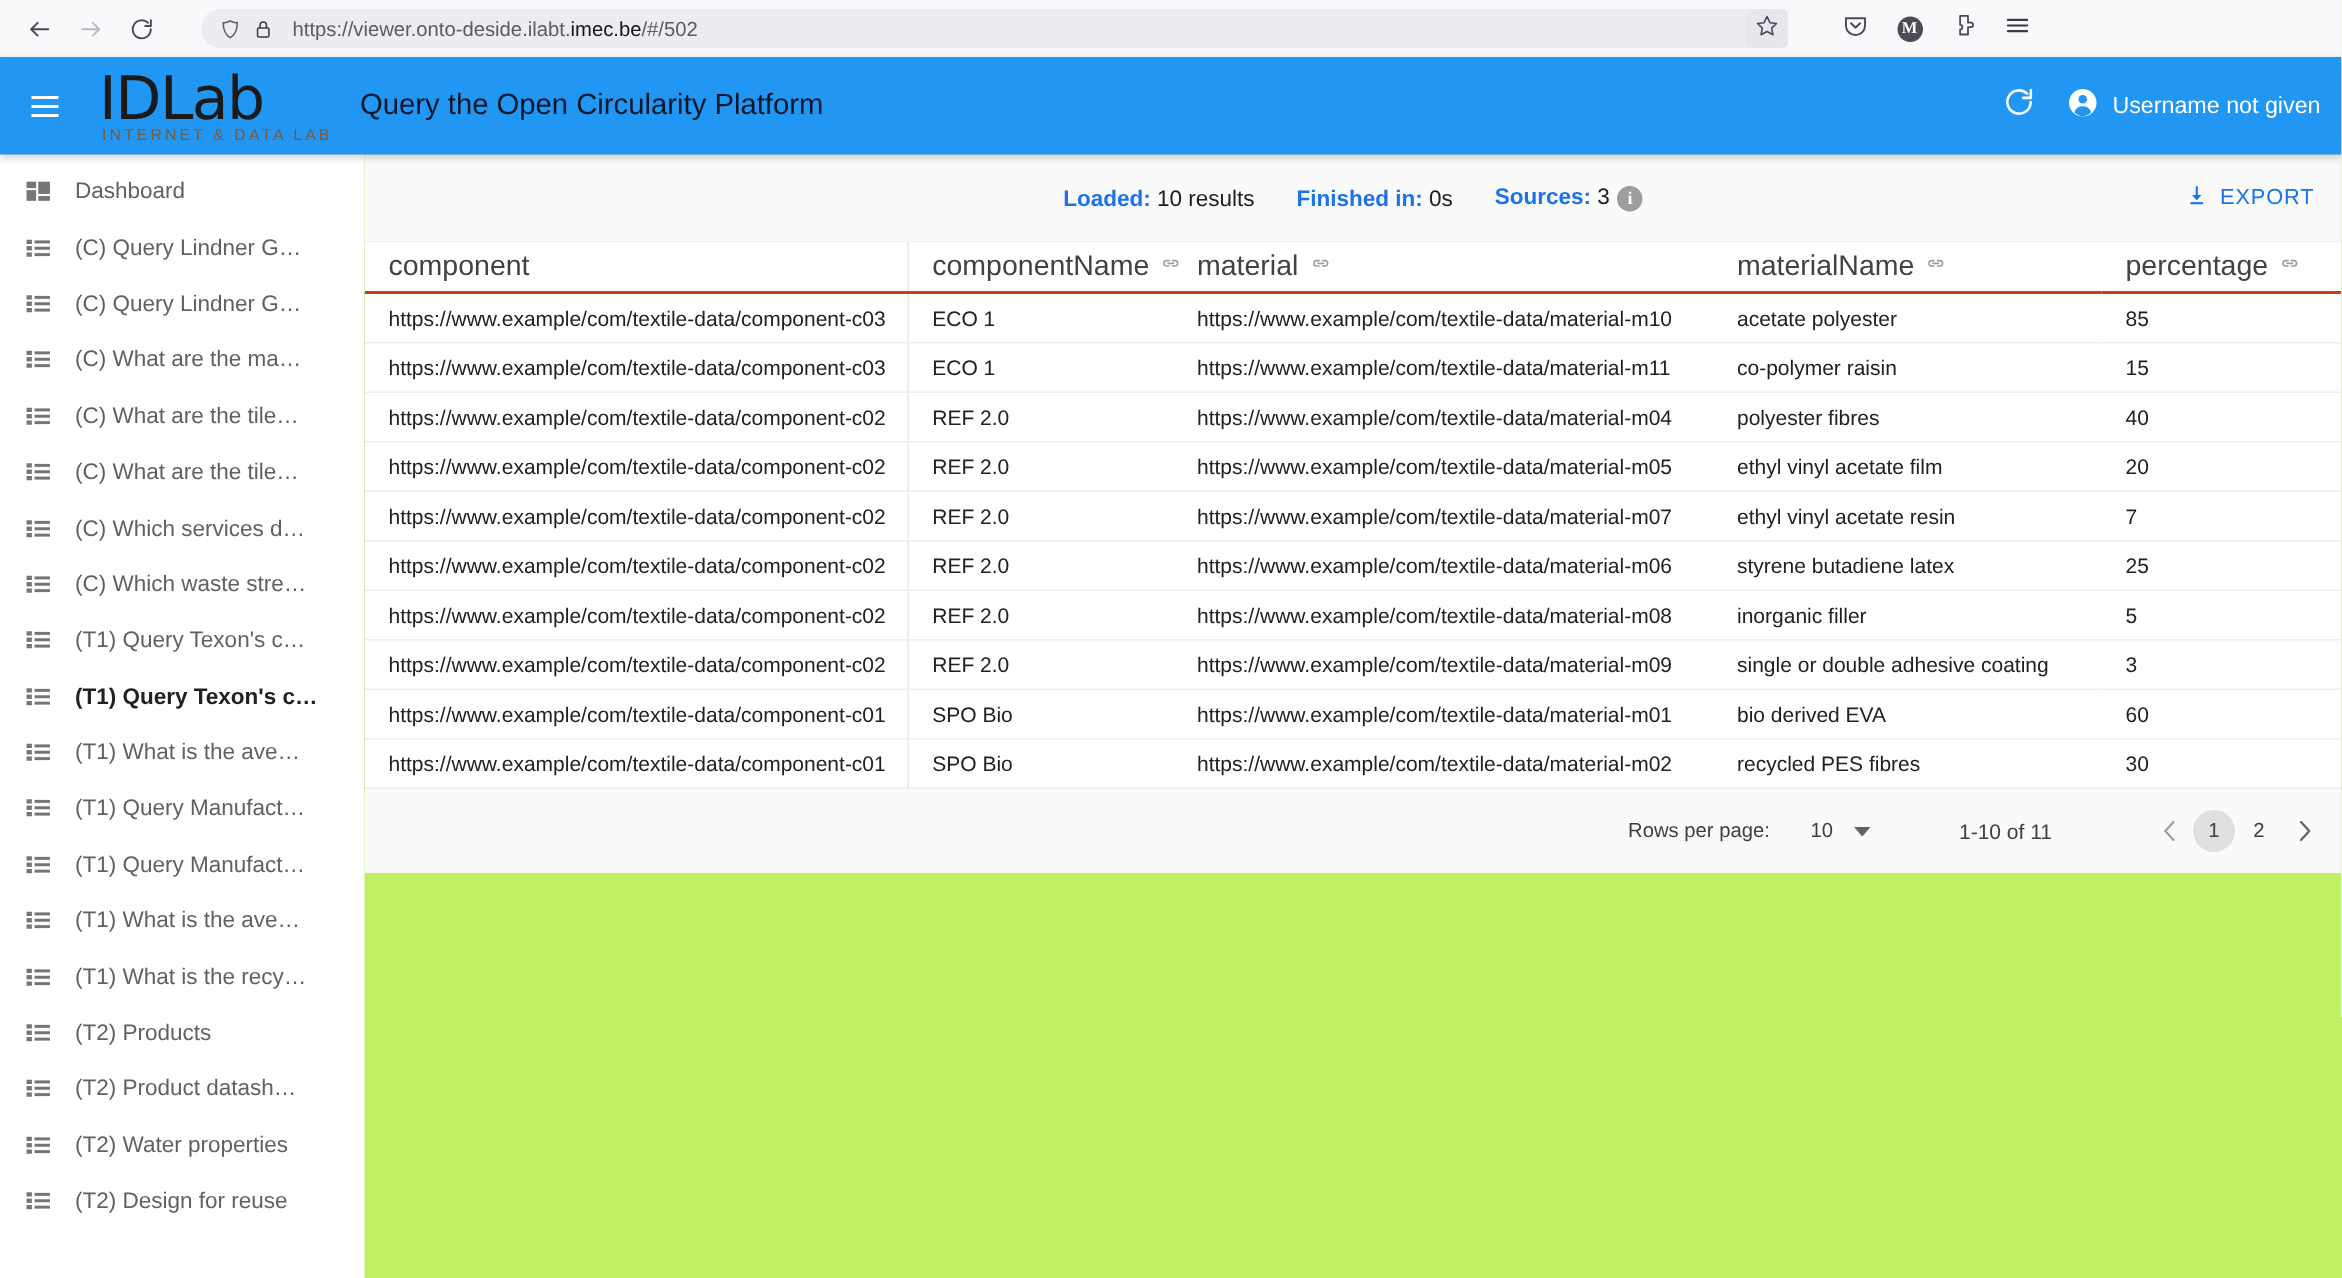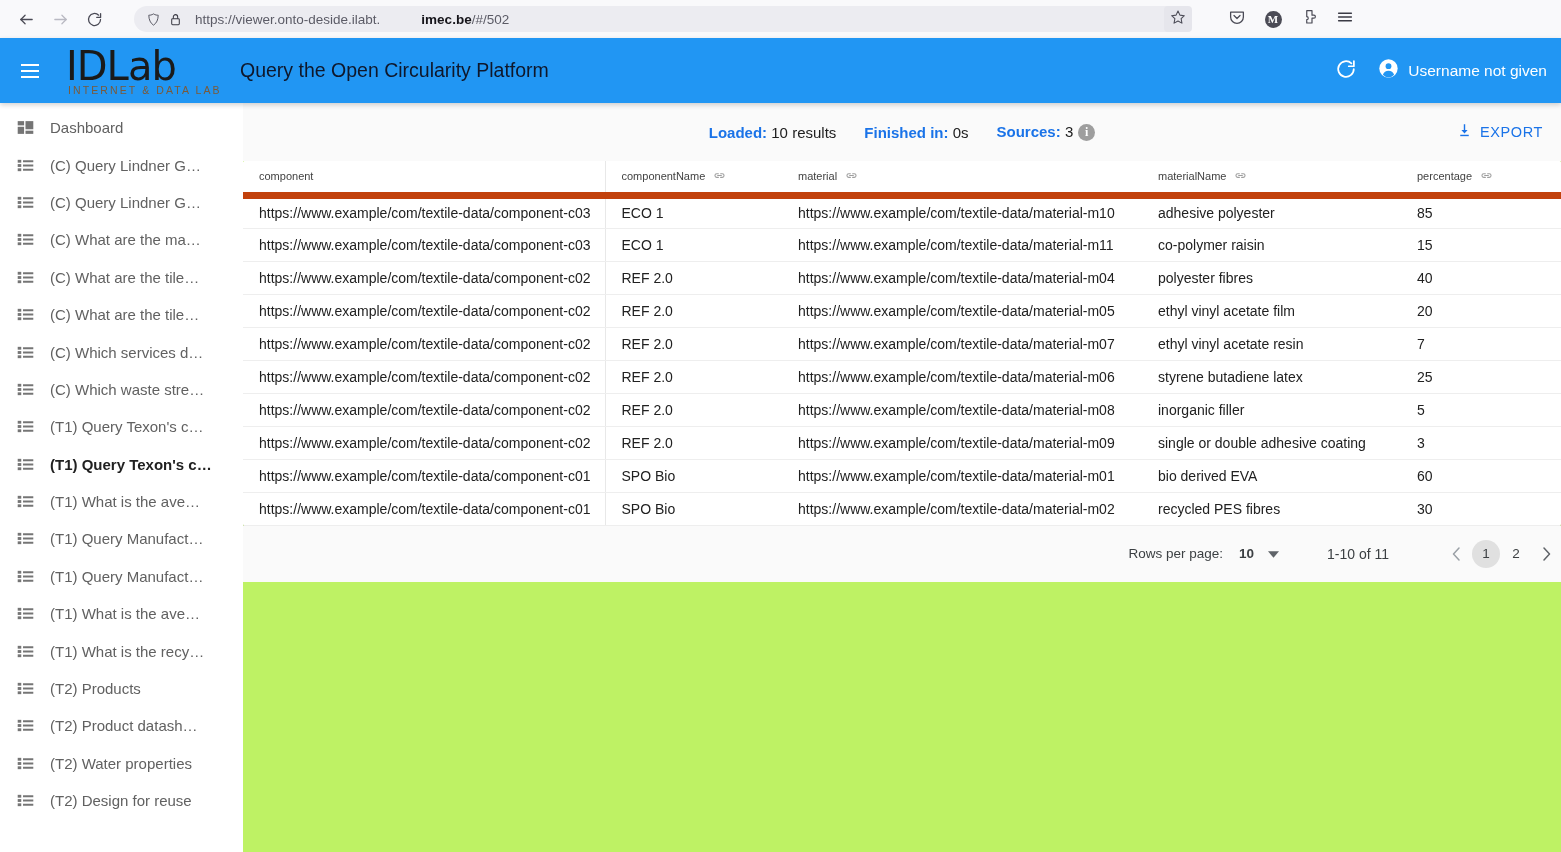--- a/index.html
+++ b/index.html
@@ -46,21 +46,21 @@
     flex: 0 0 auto;
   }
   .url-text {
     flex: 1;
     font-size: 13.5px;
     color: #5b5b66;
     margin-left: 9px;
     white-space: nowrap;
     overflow: hidden;
   }
-  .url-text b { color: #15141a; font-weight: 700; margin-left: 41px; }
+  .url-text b { color: #15141a; font-weight: 400; }
   .star-btn {
     width: 28px; height: 26px;
     display: flex; align-items: center; justify-content: center;
     border-radius: 4px;
     background: #e6e6ec;
     margin-left: -34px;
     z-index: 2;
   }
   .chrome-right {
     display: flex; align-items: center; gap: 6px;
@@ -235,25 +235,25 @@
     overflow: hidden;
   }
   table {
     width: 100%;
     border-collapse: collapse;
     table-layout: fixed;
   }
   thead th {
     text-align: left;
     font-weight: normal;
-    font-size: 11px;
+    font-size: 19px;
     color: #424242;
     height: 34px;
     padding: 0 0 0 16px;
-    border-bottom: 7px solid #c2410c;
+    border-bottom: 2px solid #c2410c;
     vertical-align: middle;
     background: #fff;
   }
   thead th .th-inner {
     display: flex; align-items: center; gap: 7px;
   }
   tbody td {
     font-size: 14px;
     color: #212121;
     height: 33px;
@@ -273,30 +273,31 @@
     border-right: 1px solid #e8e8e8;
   }
   .link-icon { flex: 0 0 auto; }
 
   
   .paginator {
     height: 56px;
     display: flex;
     align-items: center;
     justify-content: flex-end;
-    gap: 0;
+    padding-right: 10px;
+    gap: 11px;
     font-size: 13px;
     color: #5f6368;
     background: #fafafa;
   }
   .pg-label { font-size: 13.5px; color: #3c4043; }
   .pg-select {
     display: flex; align-items: center; gap: 14px;
     margin-left: 16px; margin-right: 48px;
-    font-size: 13.5px; color: #3c4043; font-weight: bold;
+    font-size: 13.5px; color: #3c4043;
   }
   .pg-range { margin-right: 52px; font-size: 14px; color: #3c4043; }
   .pg-nav { display: flex; align-items: center; gap: 0; }
   .pg-arrow {
     width: 30px; height: 30px;
     display: flex; align-items: center; justify-content: center;
     color: #9aa0a6;
   }
   .pg-arrow.enabled { color: #5f6368; }
   .pg-page {
@@ -752,21 +753,21 @@
                     </svg></span>
                 </div>
               </th>
             </tr>
         </thead>
         <tbody id="table-body">
             <tr>
               <td class="col-div">https://www.example/com/textile-data/component-c03</td>
               <td>ECO 1</td>
               <td>https://www.example/com/textile-data/material-m10</td>
-              <td>adhesive polyester</td>
+              <td>acetate polyester</td>
               <td>85</td>
             </tr>
             <tr>
               <td class="col-div">https://www.example/com/textile-data/component-c03</td>
               <td>ECO 1</td>
               <td>https://www.example/com/textile-data/material-m11</td>
               <td>co-polymer raisin</td>
               <td>15</td>
             </tr>
             <tr>

